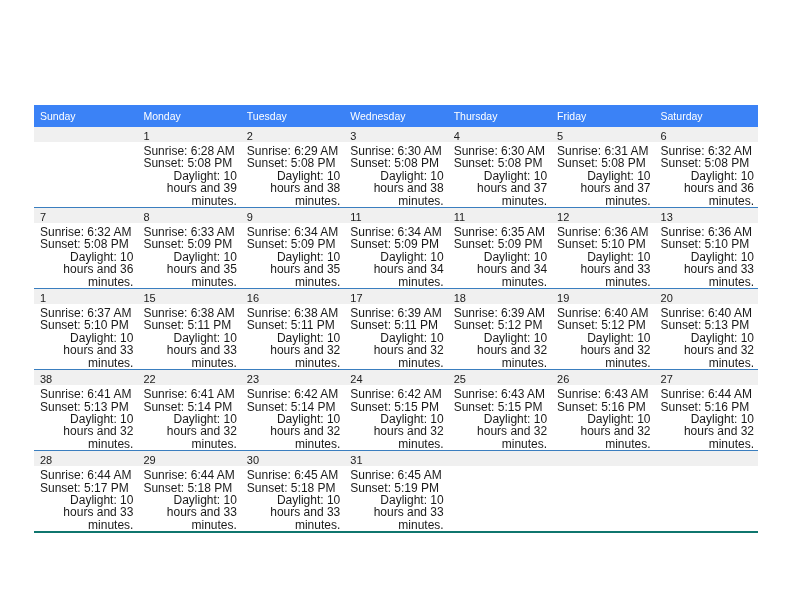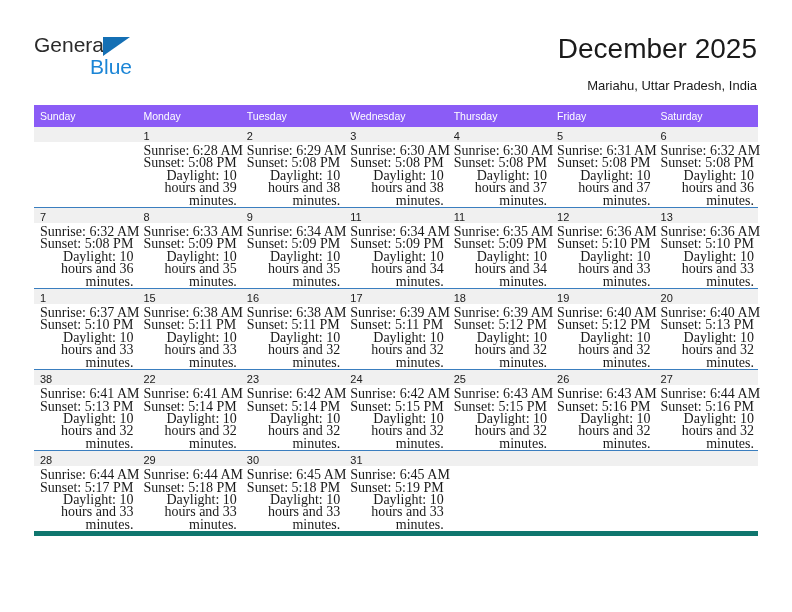--- a/index.html
+++ b/index.html
@@ -86,21 +86,21 @@
   
   .calendar {
     position: absolute;
     left: 34px;
     top: 105px;
     width: 724px;
     border-collapse: collapse;
     table-layout: fixed;
   }
   .calendar th {
-    background: #8b5cf6;
+    background: #3b82f6;
     color: #ffffff;
     font-size: 10.5px;
     font-weight: normal;
     text-align: left;
     padding: 5px 0 5px 6px;
     height: 10px;
     border: none;
   }
   .calendar td {
     vertical-align: top;
@@ -117,59 +117,49 @@
     font-size: 11px;
     color: #202020;
     line-height: 14px;
     box-sizing: border-box;
   }
   .daynum-bar.empty {
     background: #f0f0f0;
   }
   .cell-body {
     padding: 3px 4px 0 6px;
-    font-size: 14px;
+    font-size: 12px;
     line-height: 12.4px;
     color: #1a1a1a;
-    font-family: Liberation Serif, serif;
   }
   .cell-body div {
     white-space: nowrap;
   }
   .cell-body .daylight {
     white-space: normal;
     text-align: right;
   }
   tr.week {
     border-bottom: 1px solid #3a7ebf;
   }
   .calendar tr.week td {
     border-bottom: 1px solid #3a7ebf;
   }
   .calendar tr.week:last-child td {
-    border-bottom: 5px solid #0f766e;
+    border-bottom: 2px solid #0f766e;
   }
   td.blank .daynum-bar {
     background: #f0f0f0;
   }
 </style>
 </head>
 <body>
 
 <div class="page">
 
-  <div class="header">
-    <div class="logo">
-      <span class="logo-general">General</span>
-      <span class="logo-triangle"></span>
-      <span class="logo-blue">Blue</span>
-    </div>
-    <div class="title">December 2025</div>
-    <div class="subtitle">Mariahu, Uttar Pradesh, India</div>
-  </div>
 
   <table class="calendar">
     <thead>
       <tr>
         <th>Sunday</th>
         <th>Monday</th>
         <th>Tuesday</th>
         <th>Wednesday</th>
         <th>Thursday</th>
         <th>Friday</th>

